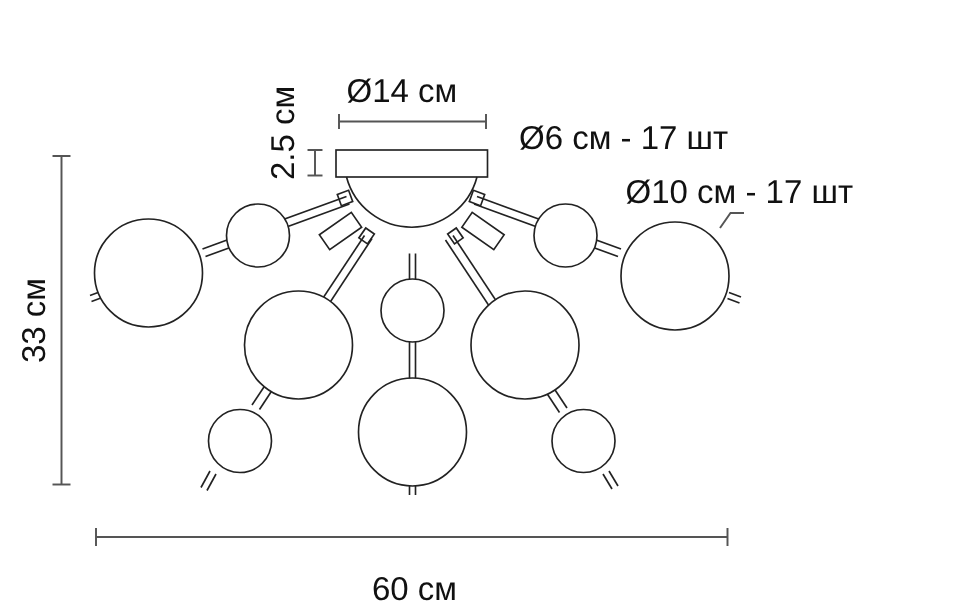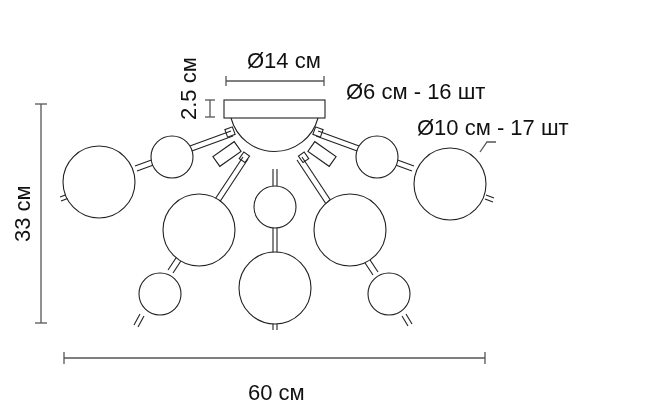--- a/index.html
+++ b/index.html
@@ -83,18 +83,18 @@
     <circle cx="450" cy="184" r="36"></circle>
     <circle cx="199" cy="230" r="36"></circle>
     <circle cx="275" cy="207" r="21"></circle>
     <circle cx="350" cy="230" r="36"></circle>
     <circle cx="160" cy="294" r="21"></circle>
     <circle cx="275" cy="288" r="36"></circle>
     <circle cx="389" cy="294" r="21"></circle>
   </g>
 </svg>
 
-<div class="lbl" style="left:231px; top:48px;margin-left:16px;">Ø14 см</div>
+<div class="lbl" style="left:231px; top:48px;">Ø14 см</div>
 <div class="lbl vert" style="left:176px; top:120px;">2.5 см</div>
-<div class="lbl" style="left:346px; top:79px;">Ø6 см - 16 шт</div>
+<div class="lbl" style="left:346px; top:79px;">Ø6 см - 17 шт</div>
 <div class="lbl" style="left:417px; top:115px;text-align:center;">Ø10 см - 17 шт</div>
 <div class="lbl vert" style="left:10px; top:242px;">33 см</div>
 <div class="lbl" style="left:248px; top:380px;">60 см</div>
 
 </body></html>

